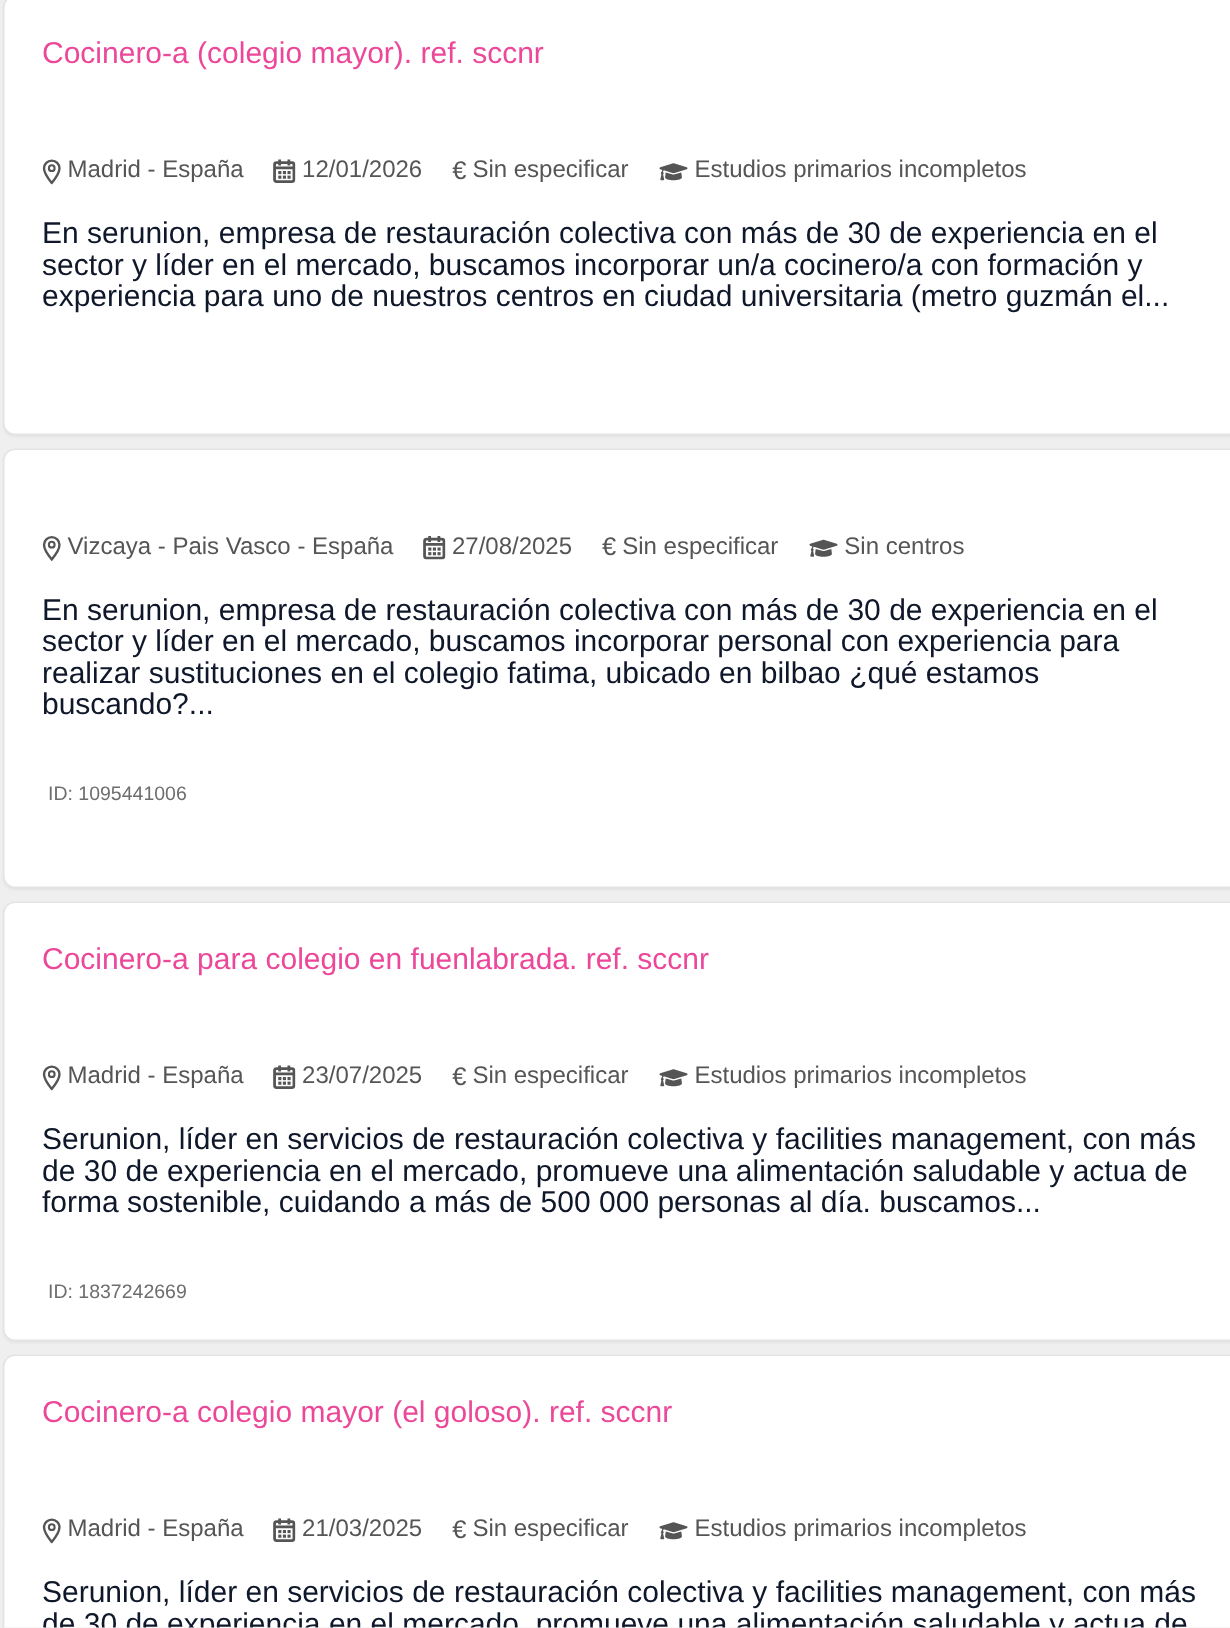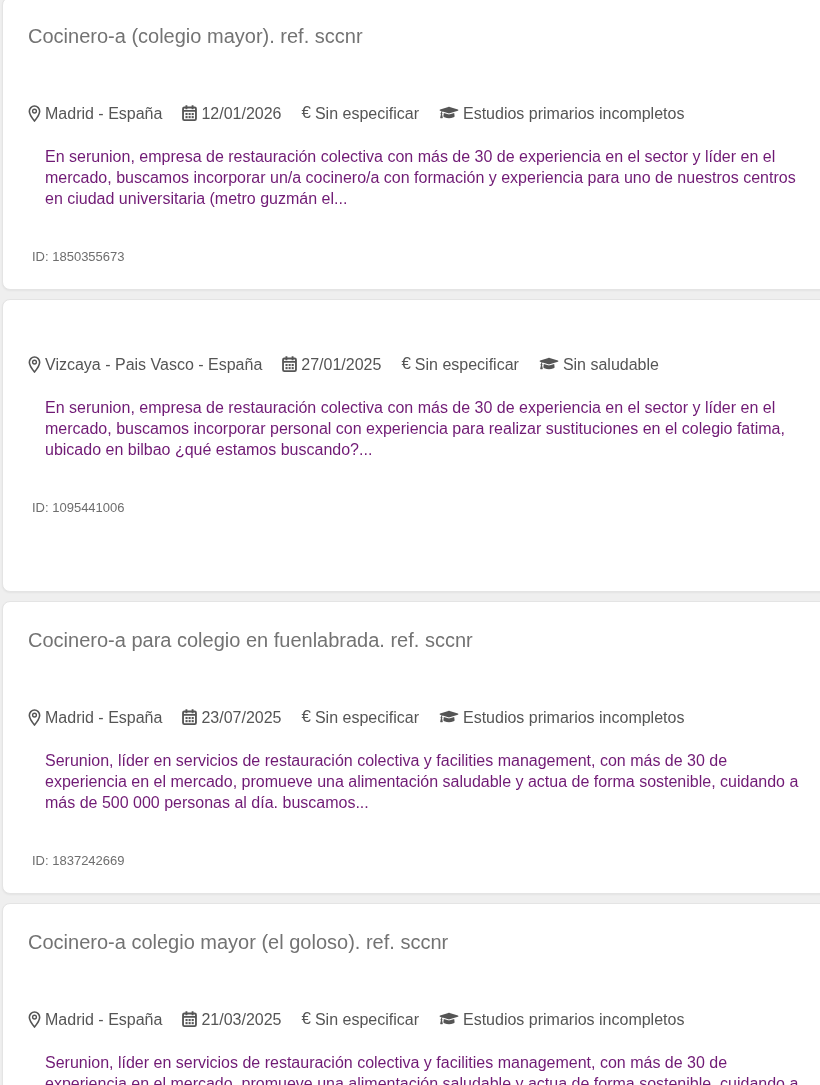--- a/index.html
+++ b/index.html
@@ -25,49 +25,48 @@
     margin-bottom: 9px;
     padding: 0 25px;
     overflow: hidden;
     cursor: pointer;
   }
   .job-title {
     margin-top: 25px;
     font-size: 20px;
     line-height: 26px;
     font-weight: 400;
-    color: #737373;
+    color: #ec4899;
   }
   .meta-row {
     margin-top: 56px;
     display: flex;
     align-items: center;
     gap: 20px;
     font-size: 16px;
     color: #555555;
     white-space: nowrap;
   }
   .meta-item {
     display: inline-flex;
-    align-items: flex-start;
+    align-items: center;
     gap: 4px;
   }
   .meta-item svg { flex: 0 0 auto; display: block; }
   .euro-glyph {
     font-size: 17px;
     line-height: 16px;
     color: #555555;
   }
   .job-description {
     margin-top: 23px;
-    font-size: 16px;
+    font-size: 20px;
     line-height: 21px;
-    color: #701a75;
+    color: #0f172a;
     max-width: 780px;
-    margin-left: 17px;
   }
   .job-id {
     margin-top: 40px;
     font-size: 13px;
     color: #6e6e6e;
     padding-left: 4px;
   }
 </style>
 </head>
 <body>
@@ -124,52 +123,51 @@
       <span class="meta-item">
         <span>
             <svg width="20" height="15" viewBox="0 0 640 512">
               <use href="#icon-gradcap"></use>
             </svg>
           </span>
         <span>Estudios primarios incompletos</span>
       </span>
     </div>
     <p class="job-description">En serunion, empresa de restauración colectiva con más de 30 de experiencia en el sector y líder en el mercado, buscamos incorporar un/a cocinero/a con formación y experiencia para uno de nuestros centros en ciudad universitaria (metro guzmán el...</p>
-    <div class="job-id">ID: 1850355673</div>
   </div>
 
   <div class="job-card">
     <div class="meta-row">
       <span class="meta-item">
         <span>
             <svg width="13" height="17" viewBox="0 0 24 32">
               <use href="#icon-pin"></use>
             </svg>
           </span>
         <span>Vizcaya - Pais Vasco - España</span>
       </span>
       <span class="meta-item">
         <span>
             <svg width="15" height="16" viewBox="0 0 24 26">
               <use href="#icon-calendar"></use>
             </svg>
           </span>
-        <span>27/01/2025</span>
-      </span>
-      <span class="meta-item">
-        <span class="euro-glyph">€</span>
-        <span>Sin especificar</span>
-      </span>
-      <span class="meta-item">
-        <span>
-            <svg width="20" height="15" viewBox="0 0 640 512">
-              <use href="#icon-gradcap"></use>
-            </svg>
-          </span>
-        <span>Sin saludable</span>
+        <span>27/08/2025</span>
+      </span>
+      <span class="meta-item">
+        <span class="euro-glyph">€</span>
+        <span>Sin especificar</span>
+      </span>
+      <span class="meta-item">
+        <span>
+            <svg width="20" height="15" viewBox="0 0 640 512">
+              <use href="#icon-gradcap"></use>
+            </svg>
+          </span>
+        <span>Sin centros</span>
       </span>
     </div>
     <p class="job-description">En serunion, empresa de restauración colectiva con más de 30 de experiencia en el sector y líder en el mercado, buscamos incorporar personal con experiencia para realizar sustituciones en el colegio fatima, ubicado en bilbao ¿qué estamos buscando?...</p>
     <div class="job-id">ID: 1095441006</div>
   </div>
 
   <div class="job-card">
     <h2 class="job-title">Cocinero-a para colegio en fuenlabrada. ref. sccnr</h2>
     <div class="meta-row">
       <span class="meta-item">

